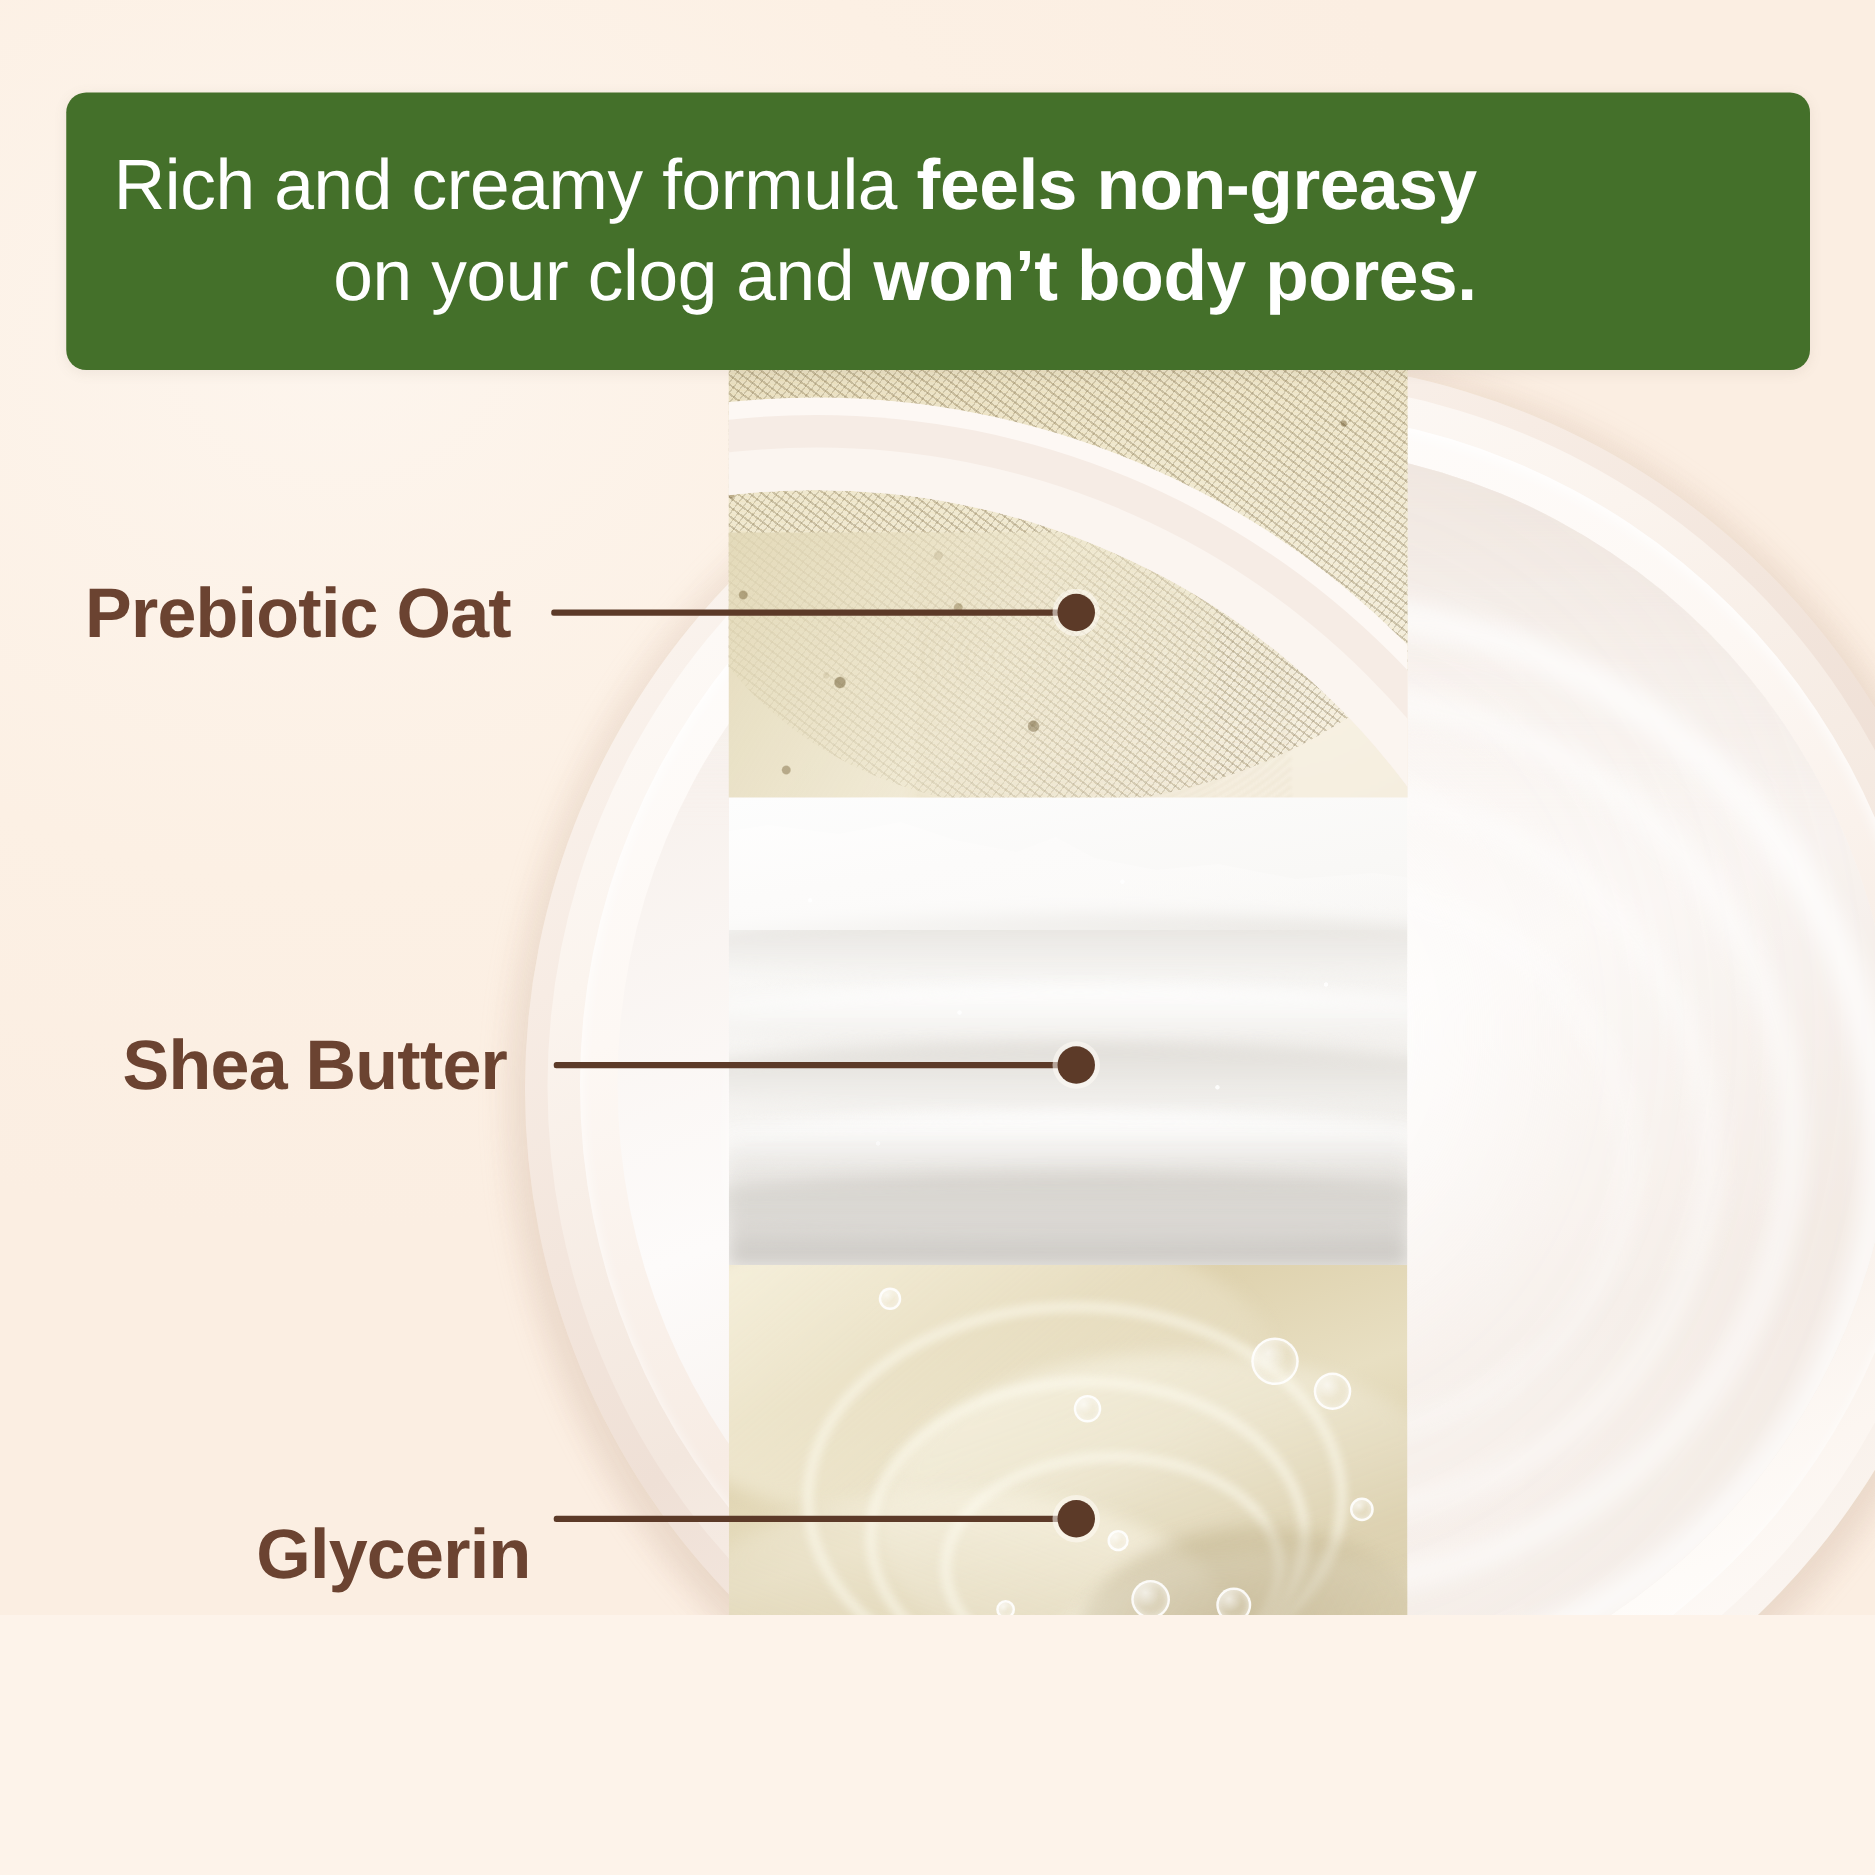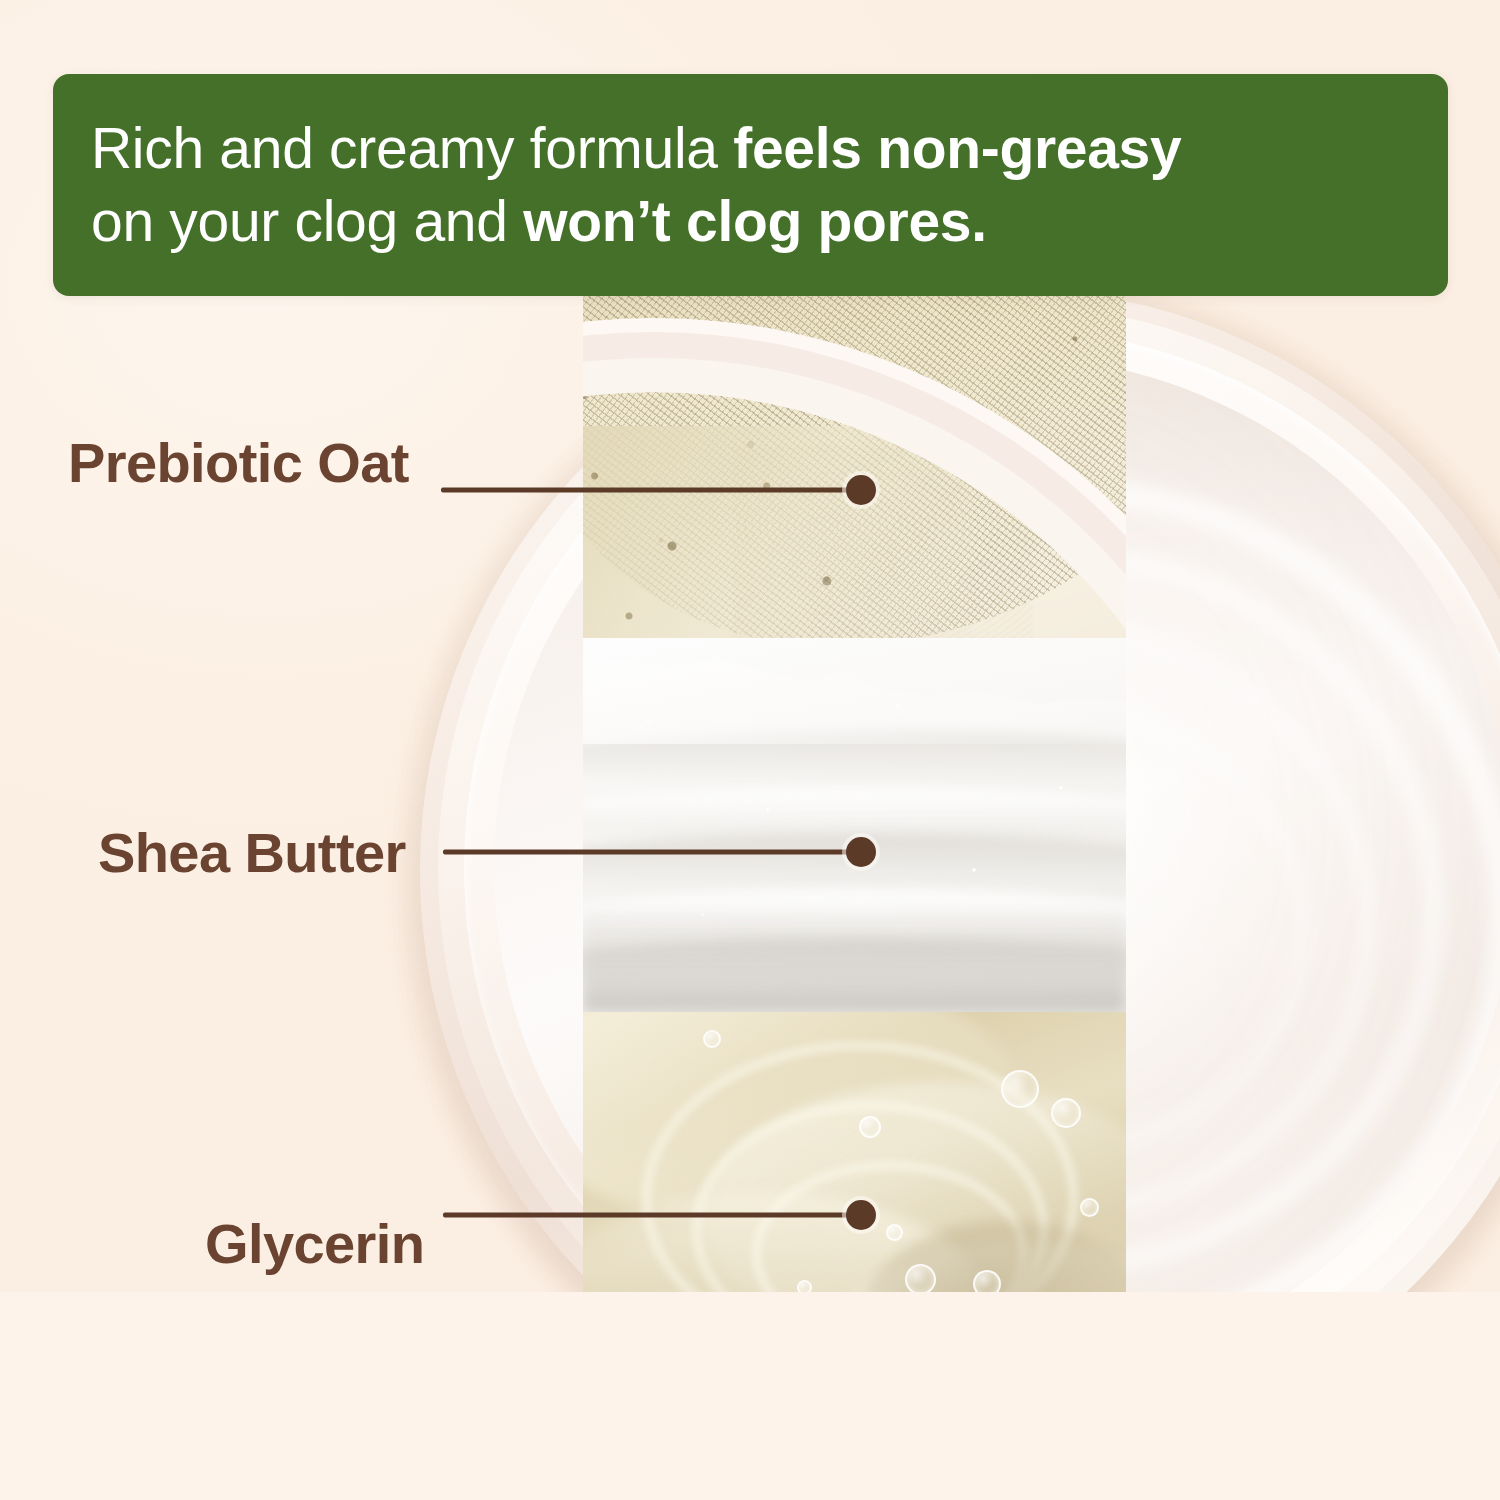--- a/index.html
+++ b/index.html
@@ -7,20 +7,21 @@
     padding: 0;
     background: #fdf3ea;
   }
   #stage {
     position: relative;
     width: 1500px;
     height: 1292px;
     overflow: hidden;
     font-family: "Liberation Sans", sans-serif;
     background: #fdba74;
+    text-align: right;
   }
 
   
   .bg {
     position: absolute;
     inset: 0;
     background:
       radial-gradient(ellipse 900px 700px at 18% 22%, #fdf5ed 0%, #fcf0e4 60%, #fbeee2 100%),
       linear-gradient(135deg, #fdf5ee 0%, #fcf1e6 55%, #fbeadd 100%);
   }
@@ -386,26 +387,26 @@
       <div class="bub" style="left:120px; top:18px;  width:14px; height:14px;"></div>
     </div>
 
     <div class="rim-cut"></div>
     <div class="panel-bottom-mask"></div>
   </div>
 
   <div class="banner">
     <div class="banner-text">
       <span>Rich and creamy formula </span><b>feels non-greasy</b><br>
-      <span>on your clog and </span><b>won’t clog pores.</b>
+      <span>on your clog and </span><b>won’t body pores.</b>
     </div>
   </div>
 
   <div class="callout">
-    <div class="callout-label" style="left:68px;  top:462px;">Prebiotic Oat</div>
+    <div class="callout-label" style="left:68px;  top:490px;">Prebiotic Oat</div>
     <div class="callout-line" style="left:441px; top:490px; width:424px;"></div>
     <div class="callout-dot" style="left:861px; top:490px;"></div>
   </div>
 
   <div class="callout">
     <div class="callout-label" style="left:98px; top:852px;">Shea Butter</div>
     <div class="callout-line" style="left:443px; top:852px; width:422px;"></div>
     <div class="callout-dot" style="left:861px; top:852px;"></div>
   </div>
 

